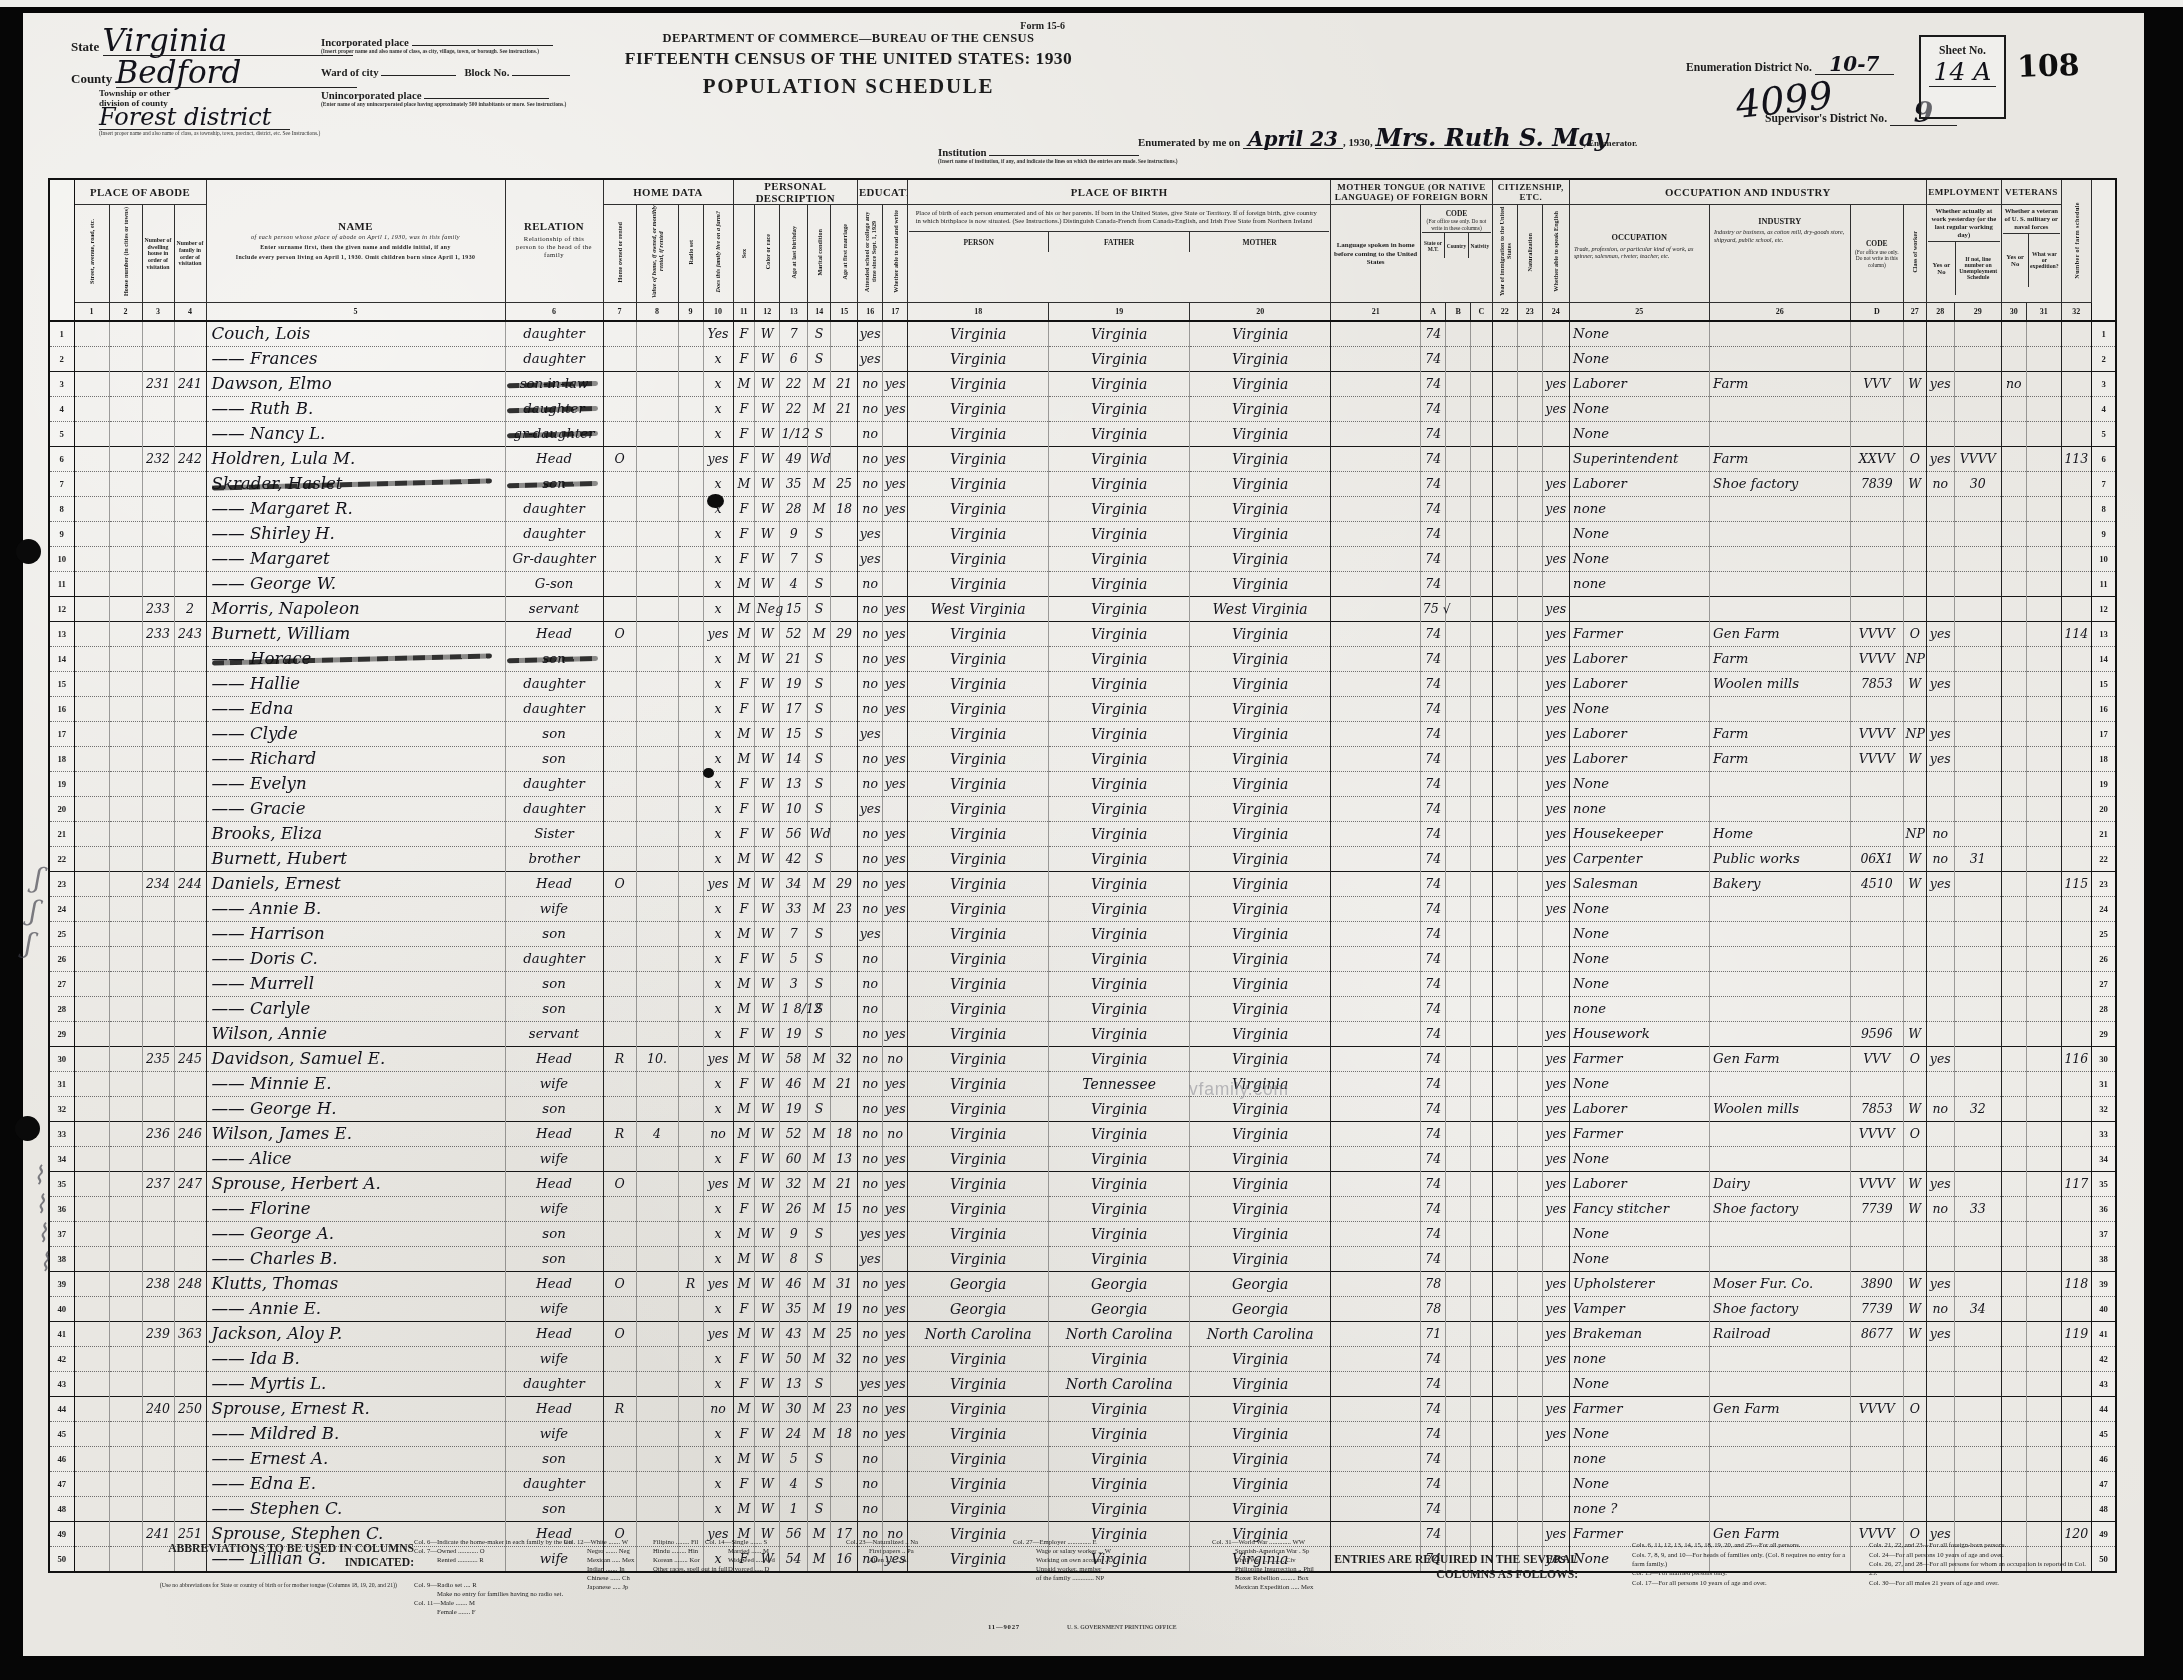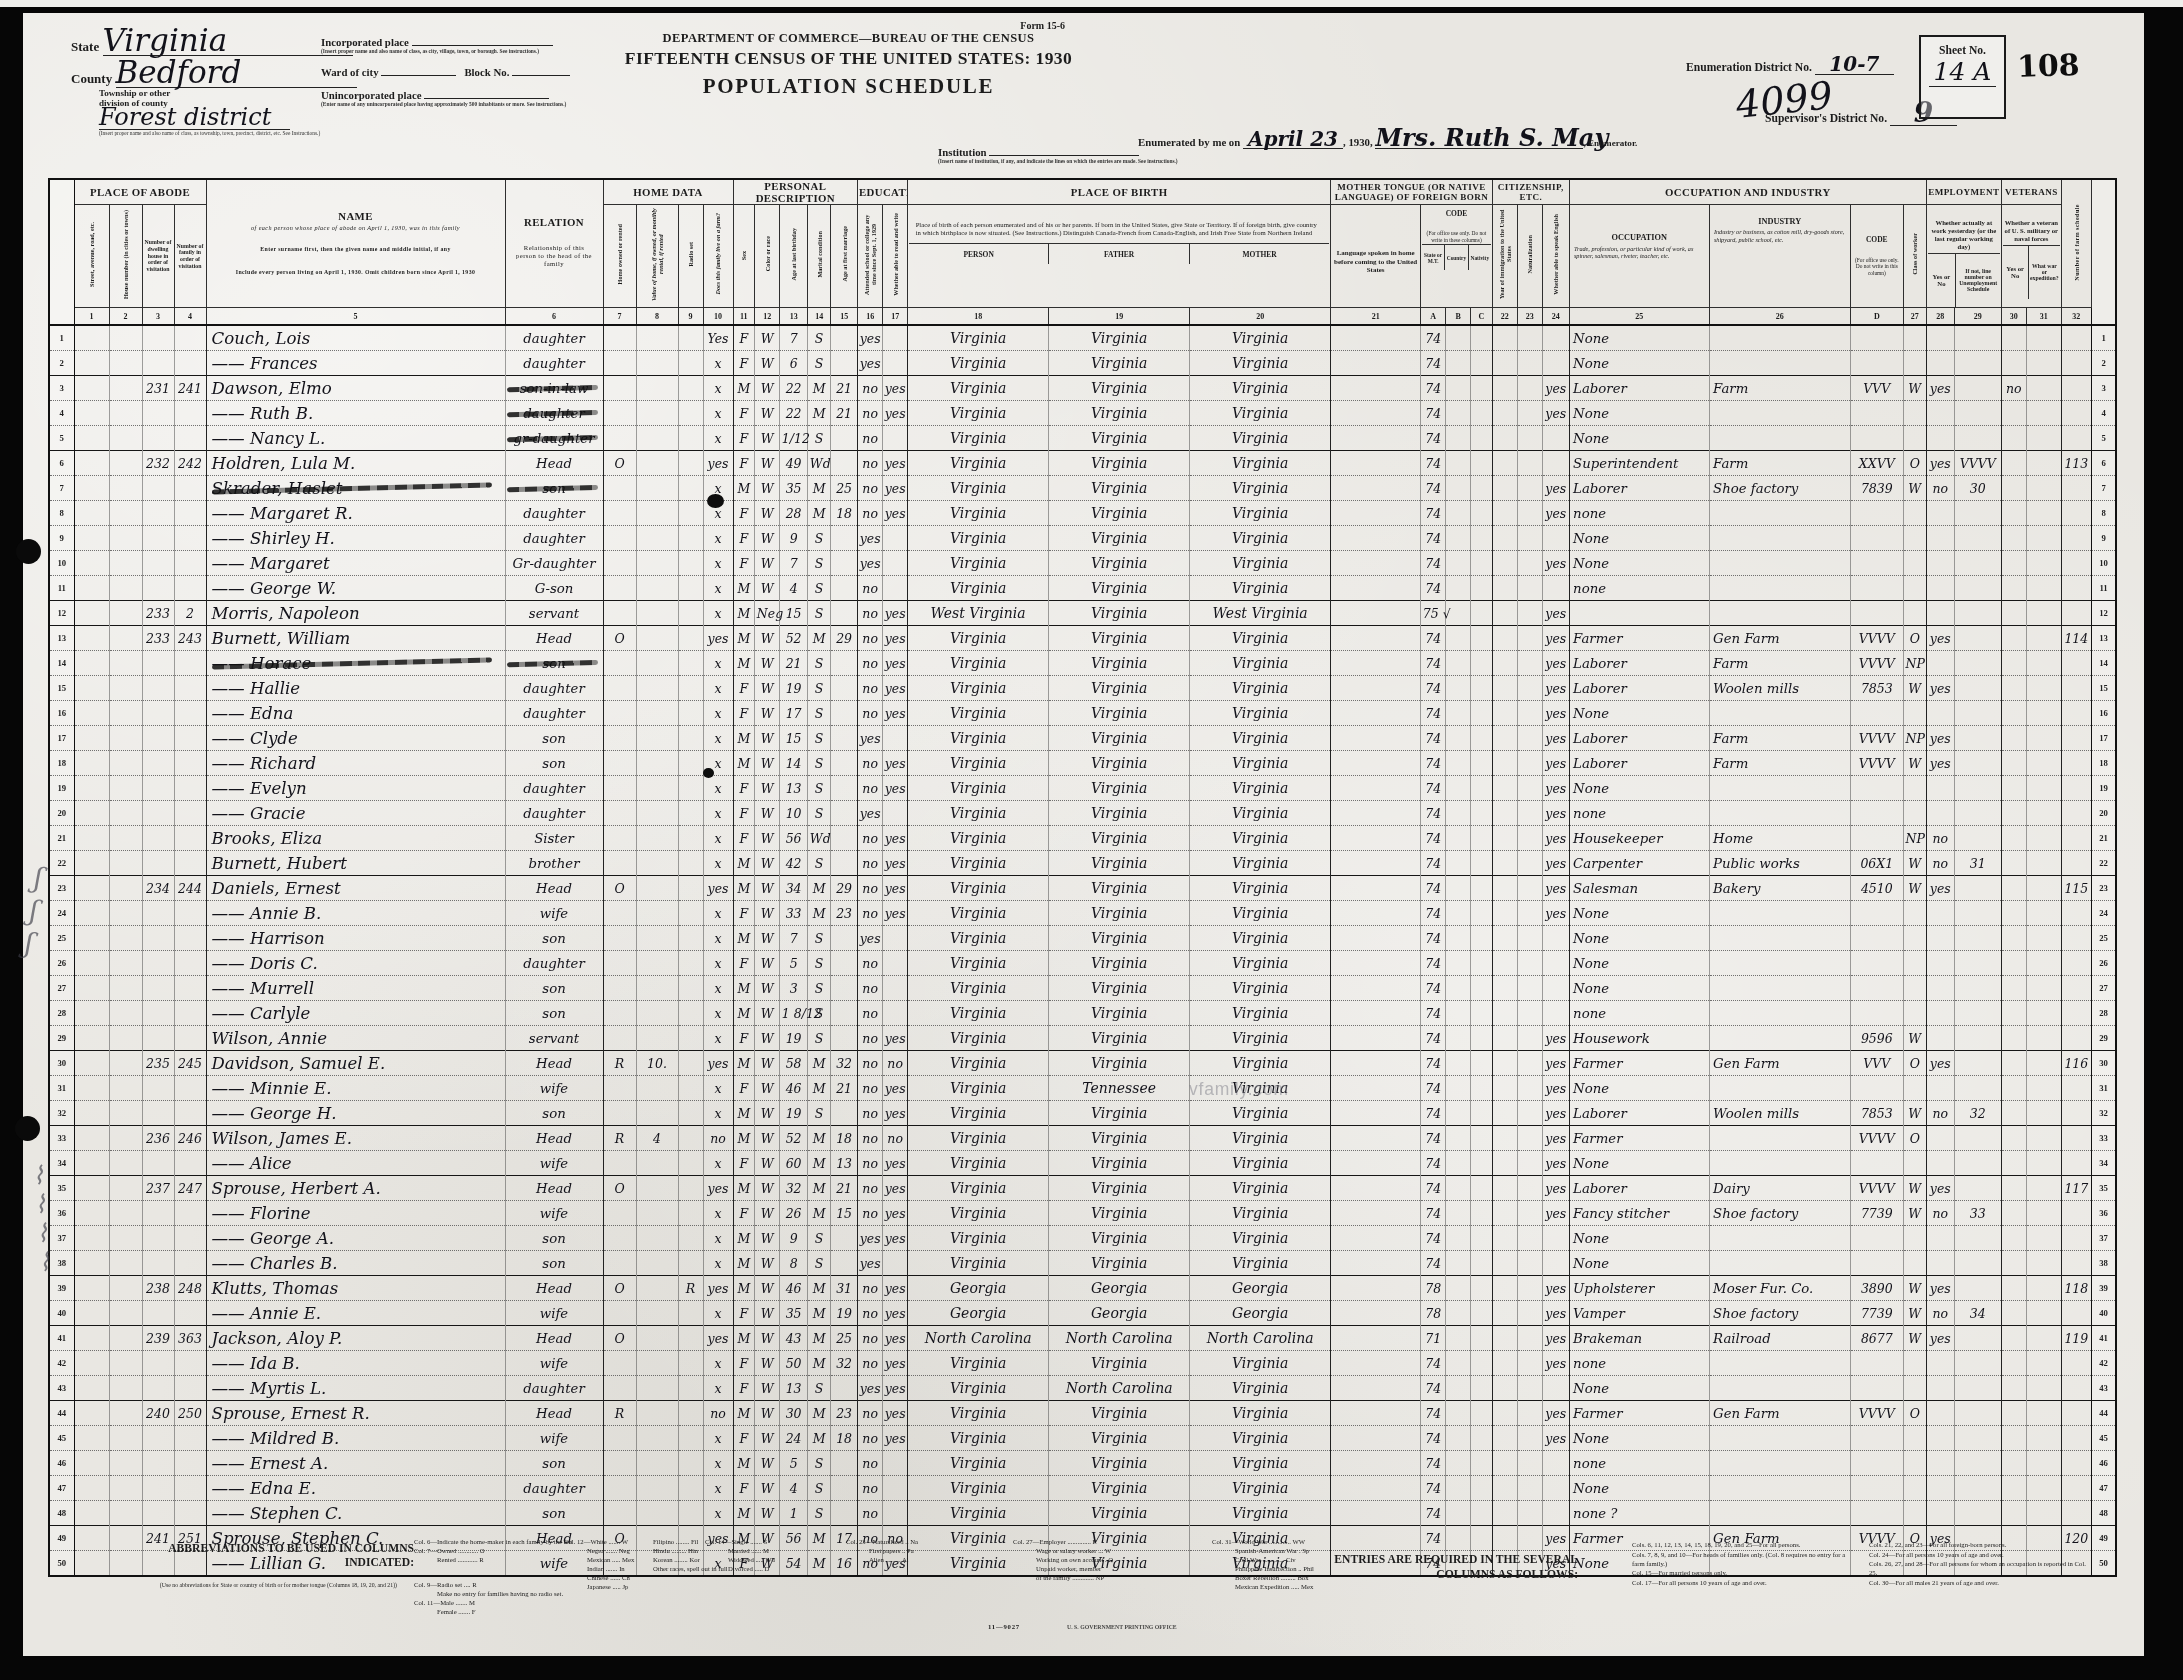--- a/index.html
+++ b/index.html
@@ -41,21 +41,21 @@
   
   #tbl-wrap{position:absolute;left:25px;top:165px;}
   table{border-collapse:collapse;table-layout:fixed;width:2068px;border:2.1px solid #111;}
   thead th{border:0.8px solid #2f2f2f;padding:0 0.8px;vertical-align:middle;text-align:center;
            font-weight:bold;color:#1b1b1b;overflow:hidden;}
   thead{border-bottom:2.1px solid #111;}
   .grp{font-size:10.8px;letter-spacing:0.4px;height:21.6px;}
   .vt{writing-mode:vertical-rl;transform:rotate(180deg);font-size:6.2px;font-weight:bold;
       line-height:1.15;display:inline-block;max-height:93px;}
   .tiny{font-size:5.8px;line-height:1.15;font-weight:bold;}
-  .desc{font-size:6.7px;font-weight:normal;line-height:1.2;margin-top:12px;}
+  .desc{font-size:6.7px;font-weight:normal;line-height:1.2;}
   .desc-i{font-size:6.2px;font-weight:normal;font-style:italic;line-height:1.2;}
   .subrow{display:flex;border-top:0.8px solid #2f2f2f;align-items:stretch;}
   .subrow>div{flex:1;border-left:0.8px solid #2f2f2f;font-size:7.5px;font-weight:bold;
               display:flex;align-items:center;justify-content:center;padding:1.7px 0.8px;}
   .subrow>div:first-child{border-left:none;}
   .numrow th{font-size:8px;height:16.6px;border:0.8px solid #2f2f2f;font-weight:bold;}
   tbody td{border-left:0.8px solid rgba(70,70,70,.5);border-top:0.8px dotted rgba(70,70,70,.75);
            height:24px;text-align:center;overflow:visible;white-space:nowrap;padding:0 1.7px;}
   tbody tr.fs td{border-top:1.5px solid #161616;}
   tbody tr:first-child td{border-top:none;}

